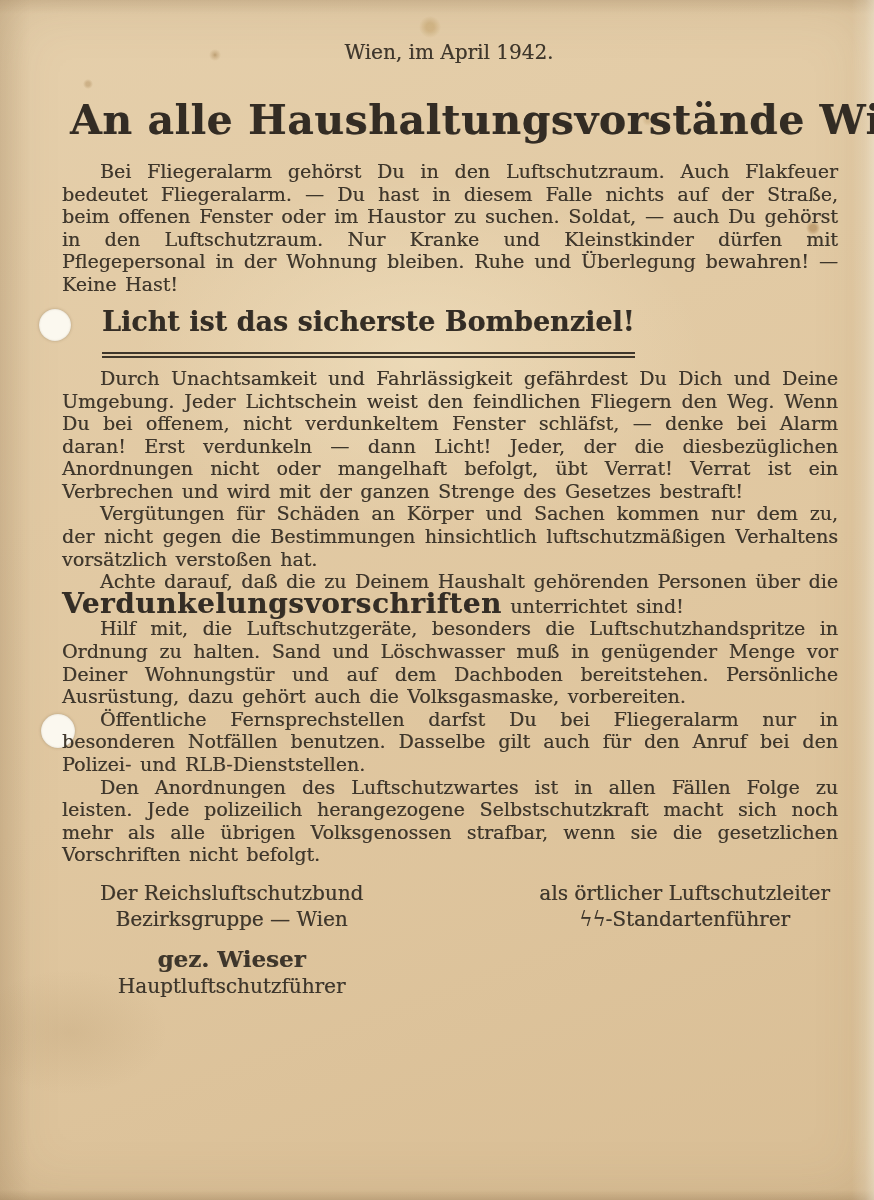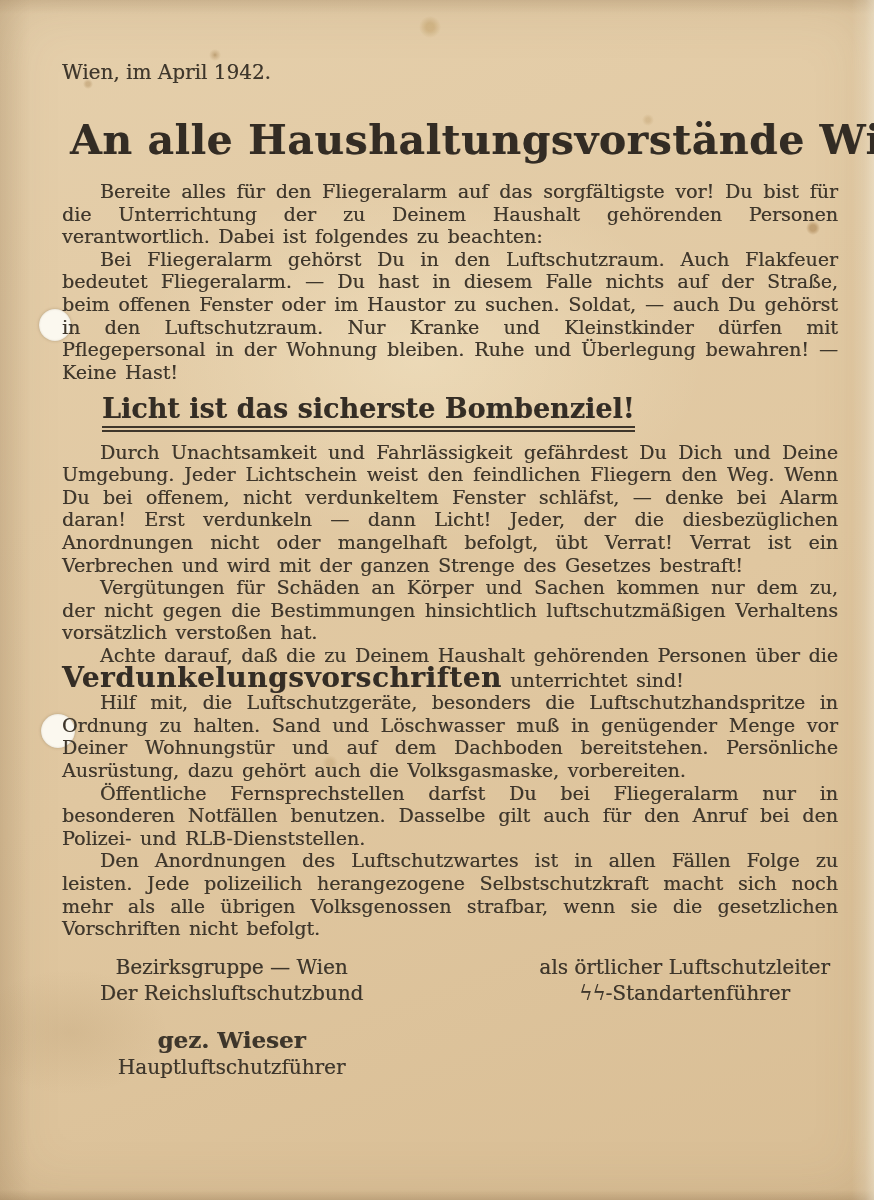--- a/index.html
+++ b/index.html
@@ -31,22 +31,22 @@
     background:#fbf8ef;
     box-shadow:0 0 3px rgba(100,80,50,.35), inset 0 0 2px rgba(120,100,70,.25);
   }
   .hole.top{left:39px;top:309px;}
   .hole.bottom{left:41px;top:714px;width:34px;height:34px;}
   .content{
     position:absolute;left:62px;top:0;width:776px;
     text-shadow:.4px .4px .5px rgba(62,54,43,.55);
   }
   .dateline{
-    margin-top:60px;
-    text-align:left;
+    margin-top:40px;
+    text-align:center;
     font-size:20px;
     padding-right:2px;
   }
   .title{
     margin:32px 0 0 8px;
     font-size:41px;
     font-weight:bold;
     letter-spacing:.5px;
     color:#332c24;
     white-space:nowrap;
@@ -62,74 +62,73 @@
     word-spacing:2.5px;
   }
   .section-heading{
     margin:10px 0 9px 40px;
     font-size:27px;
     font-weight:bold;
     color:#342d25;
   }
   .section-heading .underlined{
     display:inline-block;
-    padding-bottom:2px;
+    padding-bottom:16px;
     border-bottom:6px double #3e362b;
     line-height:1.05;
   }
   .emphasis-word{
     font-size:28px;
     font-weight:bold;
     letter-spacing:.5px;
     color:#342d25;
   }
   .signatures{
     display:flex;
     justify-content:space-between;
     margin-top:14px;
   }
   .sig-block{text-align:center;font-size:20px;line-height:26px;}
   .sig-left{margin-left:38px;}
   .sig-right{margin-right:8px;}
-  .sig-name{font-weight:bold;font-size:23px;margin-top:20px;line-height:28px;}
+  .sig-name{font-weight:bold;font-size:23px;margin-top:13px;line-height:28px;}
   .sig-role{font-size:20px;line-height:26px;}
 </style>
 </head>
 <body>
 
 <div class="page">
   <div class="hole top"></div>
   <div class="hole bottom"></div>
 
   <div class="content">
 
     <div class="dateline">Wien, im April 1942.</div>
 
     <h1 class="title">An alle Haushaltungsvorstände Wiens!</h1>
 
     <div class="body-text">
-      <p class="para">Bereite alles für den Fliegeralarm auf das sorgfältigste vor! Du bist für die Unterrichtung der zu Deinem Haushalt gehörenden Personen verantwortlich. Dabei ist folgendes zu beachten:</p>
       <p class="para">Bei Fliegeralarm gehörst Du in den Luftschutzraum. Auch Flakfeuer bedeutet Fliegeralarm. — Du hast in diesem Falle nichts auf der Straße, beim offenen Fenster oder im Haustor zu suchen. Soldat, — auch Du gehörst in den Luftschutzraum. Nur Kranke und Kleinstkinder dürfen mit Pflegepersonal in der Wohnung bleiben. Ruhe und Überlegung bewahren! — Keine Hast!</p>
 
       <h2 class="section-heading"><span class="underlined">Licht ist das sicherste Bombenziel!</span></h2>
 
       <p class="para">Durch Unachtsamkeit und Fahrlässigkeit gefährdest Du Dich und Deine Um­gebung. Jeder Lichtschein weist den feindlichen Fliegern den Weg. Wenn Du bei offenem, nicht verdunkeltem Fenster schläfst, — denke bei Alarm daran! Erst ver­dunkeln — dann Licht! Jeder, der die diesbezüglichen Anordnungen nicht oder mangelhaft befolgt, übt Verrat! Verrat ist ein Verbrechen und wird mit der ganzen Strenge des Gesetzes bestraft!</p>
       <p class="para">Vergütungen für Schäden an Körper und Sachen kommen nur dem zu, der nicht gegen die Bestimmungen hinsichtlich luftschutzmäßigen Verhaltens vorsätzlich ver­stoßen hat.</p>
 
       <p class="para"><span>Achte darauf, daß die zu Deinem Haushalt gehörenden Personen über die </span><span class="emphasis-word">Verdunkelungsvorschriften</span><span> unterrichtet sind!</span></p>
 
       <p class="para">Hilf mit, die Luftschutzgeräte, besonders die Luftschutzhandspritze in Ordnung zu halten. Sand und Löschwasser muß in genügender Menge vor Deiner Wohnungs­tür und auf dem Dachboden bereitstehen. Persönliche Ausrüstung, dazu gehört auch die Volksgasmaske, vorbereiten.</p>
       <p class="para">Öffentliche Fernsprechstellen darfst Du bei Fliegeralarm nur in besonderen Notfällen benutzen. Dasselbe gilt auch für den Anruf bei den Polizei- und RLB-Dienststellen.</p>
       <p class="para">Den Anordnungen des Luftschutzwartes ist in allen Fällen Folge zu leisten. Jede polizeilich herangezogene Selbstschutzkraft macht sich noch mehr als alle übrigen Volksgenossen strafbar, wenn sie die gesetzlichen Vorschriften nicht befolgt.</p>
     </div>
 
     <div class="signatures">
       <div class="sig-block sig-left">
+        <div>Der Reichsluftschutzbund</div>
         <div>Bezirksgruppe — Wien</div>
-        <div>Der Reichsluftschutzbund</div>
         <div class="sig-name">gez. Wieser</div>
         <div class="sig-role">Hauptluftschutzführer</div>
       </div>
       <div class="sig-block sig-right">
         <div>als örtlicher Luftschutzleiter</div>
         <div class="sig-role">ϟϟ-Standartenführer</div>
       </div>
     </div>
 
   </div>

